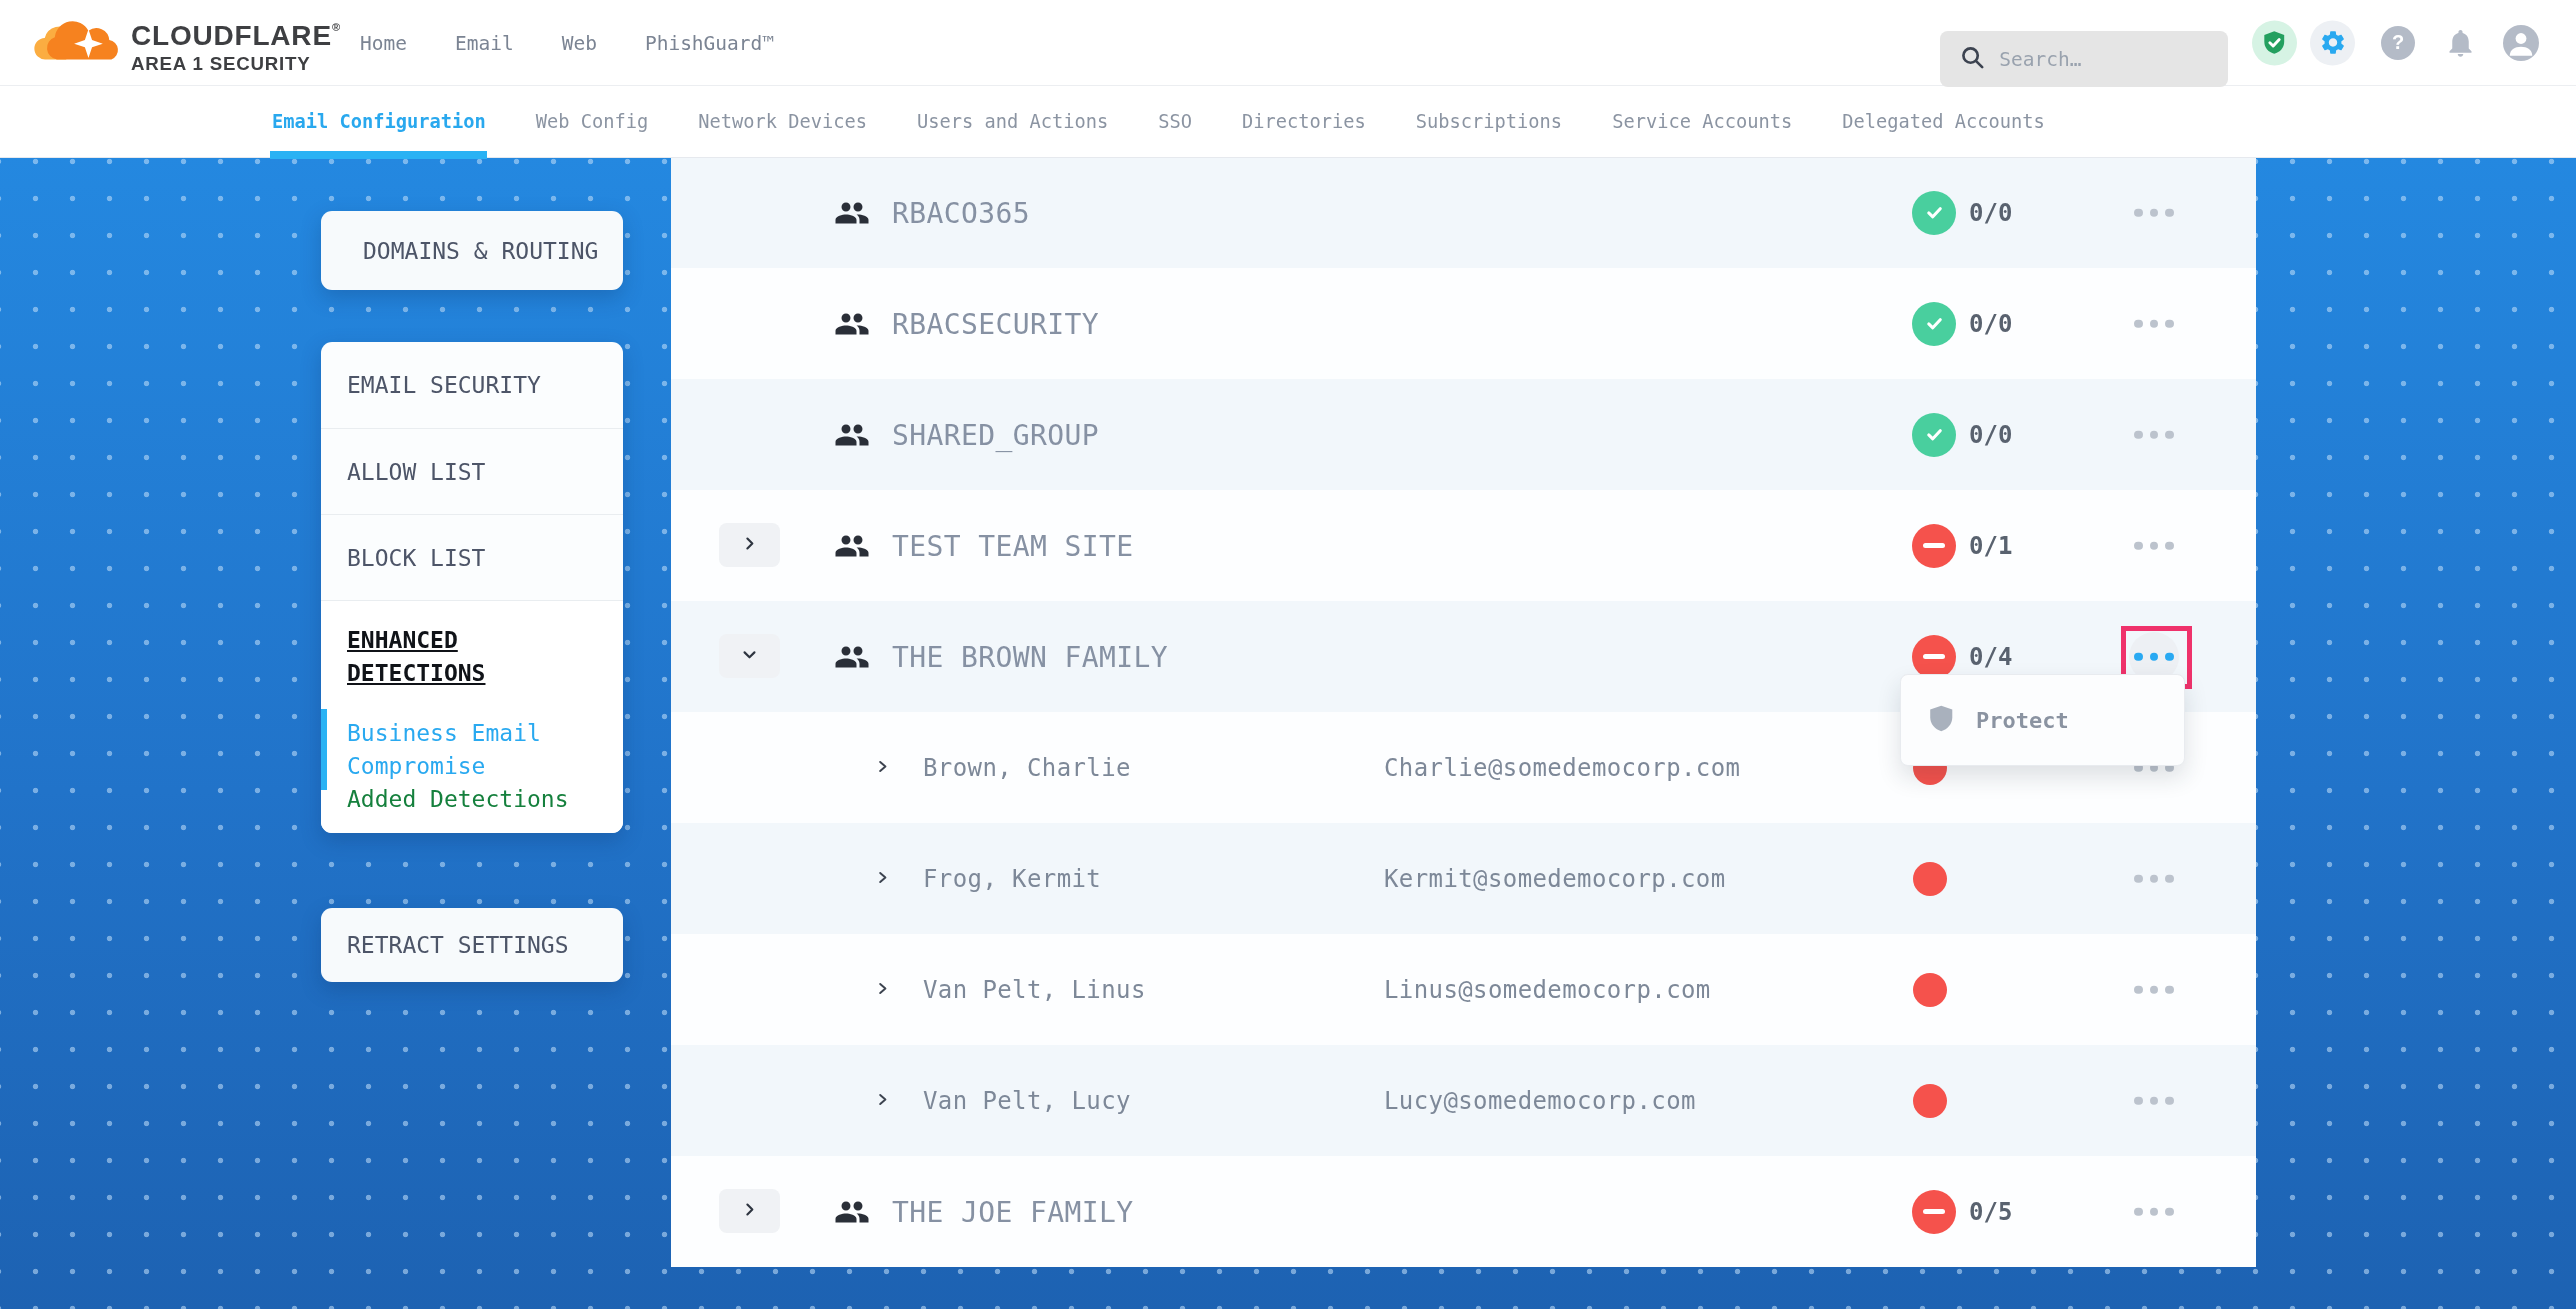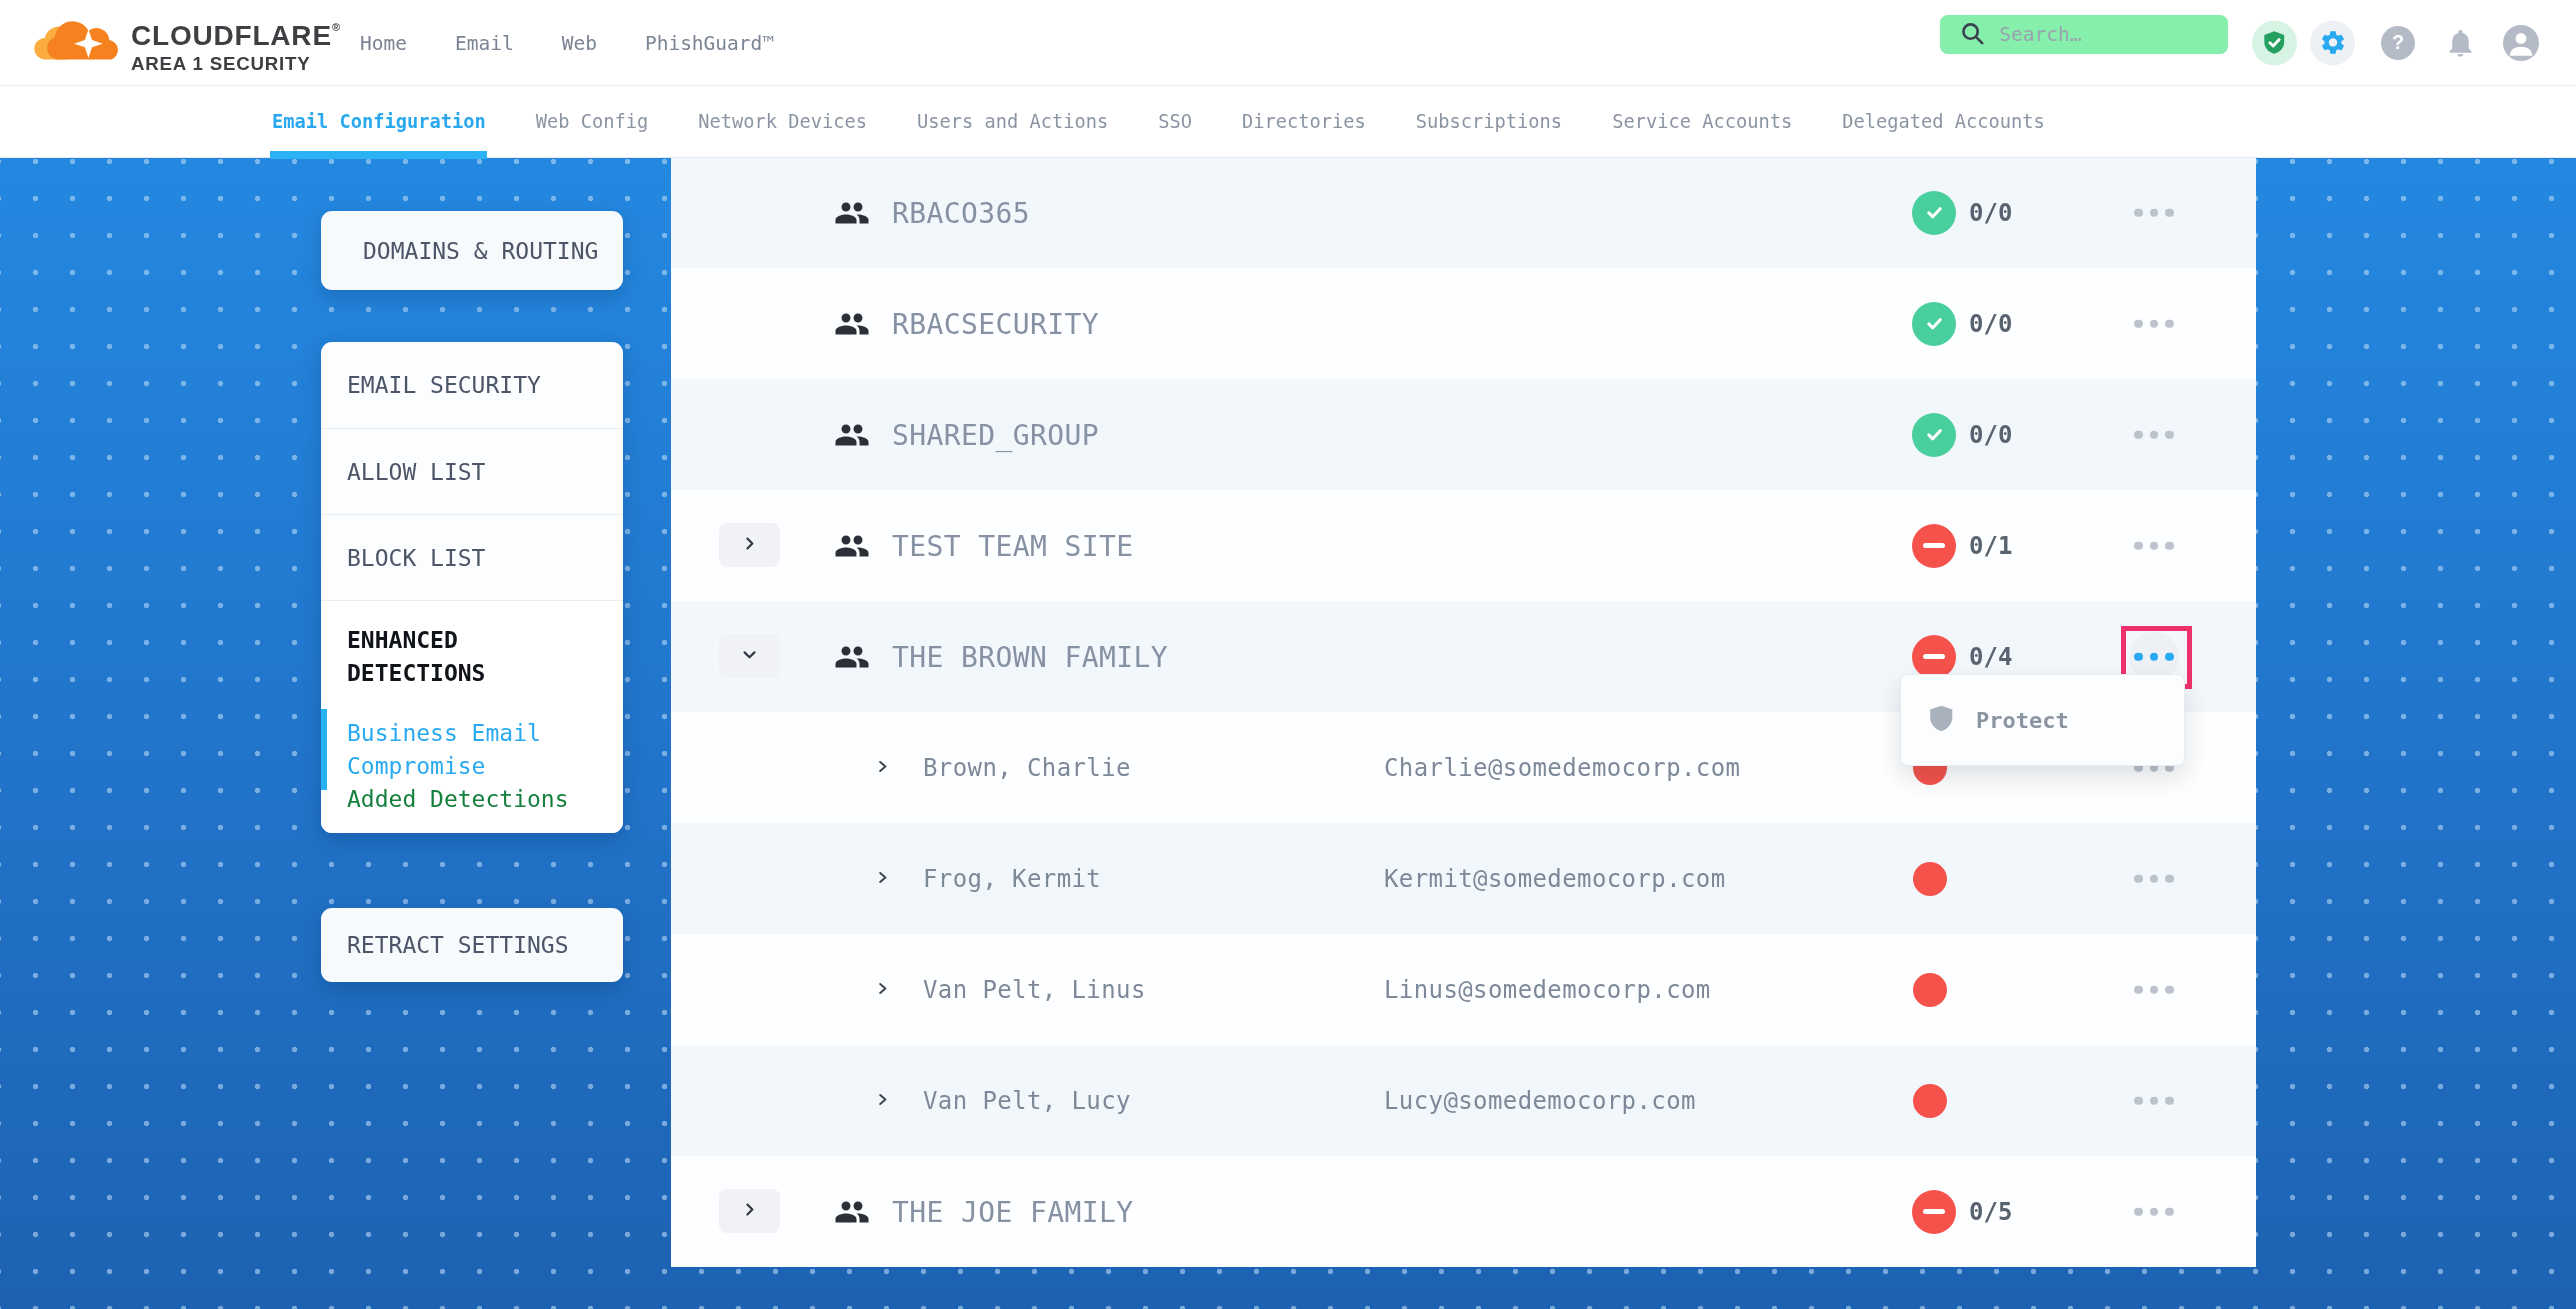--- a/index.html
+++ b/index.html
@@ -8,21 +8,21 @@
 
   
   .header { position:absolute; left:0; top:0; width:2576px; height:86px; background:#ffffff; border-bottom:1.6px solid #eceef1; z-index:30; }
   .brand { position:absolute; left:34px; top:7.8px; display:flex; align-items:center; }
   .brand-text { margin-left:11px; font-family:"Liberation Sans",sans-serif; color:#3e3f42; }
   .brand-line1 { font-size:28px; font-weight:bold; letter-spacing:0.8px; line-height:30px; }
   .brand-line1 sup { font-size:11px; vertical-align:14px; }
   .brand-line2 { font-size:18.7px; font-weight:bold; letter-spacing:0.8px; line-height:20px; margin-top:3.1px; }
   .top-nav { position:absolute; left:360px; top:0; height:86px; display:flex; align-items:center; gap:48px; }
   .nav-link { font-size:19.5px; color:#7b8493; cursor:pointer; }
-  .search-box { position:absolute; left:1940px; top:15px; width:288px; height:39px; background:#86efac; border-radius:7.8px; display:flex; align-items:center; padding-left:18.7px; }
+  .search-box { position:absolute; left:1940px; top:31px; width:288px; height:56px; background:#e5e5e5; border-radius:7.8px; display:flex; align-items:center; padding-left:18.7px; }
   .search-box input { border:none; outline:none; background:transparent; font-family:inherit; font-size:19.5px; color:#525a66; margin-left:14px; width:187px; }
   .search-box input::placeholder { color:#99a2ae; }
   .hicon { position:absolute; top:50%; transform:translateY(-50%); display:flex; align-items:center; justify-content:center; border-radius:50%; cursor:pointer; }
   .hicon.shield { left:2252px; width:45px; height:45px; background:#d6f3e4; }
   .hicon.gear   { left:2310px; width:45px; height:45px; background:#edf0f4; }
   .hicon.help   { left:2381px; width:34px; height:34px; background:#b4bbc7; color:#fff; font-size:20px; font-weight:bold; font-family:"Liberation Sans",sans-serif; }
   .hicon.bell   { left:2441px; width:39px; height:39px; }
   .hicon.user   { left:2503px; width:36px; height:36px; background:#b4bbc7; overflow:hidden; }
 
   
@@ -39,21 +39,21 @@
 
   
   .side-card { position:absolute; width:302px; border-radius:11px; background:#f7fafc; box-shadow:0 7.8px 20px rgba(12,48,100,0.25); overflow:hidden; z-index:5; }
   .card-domains { left:321px; top:211px; height:79px; display:flex; align-items:center;padding-left:16px; }
   .card-policies { left:321px; top:342px; background:#fbfdfe; }
   .card-retract { left:321px; top:908px; height:74px; display:flex; align-items:center; }
   .side-label { padding-left:26px; font-size:23px; color:#4d5568; cursor:pointer; }
   .side-item { height:86px; display:flex; align-items:center; padding-left:26px; font-size:23px; color:#4d5568; cursor:pointer; }
   .side-item + .side-item { border-top:1.6px solid #e9edf0; }
   .enhanced-block { background:#ffffff; border-top:1.6px solid #e9edf0; padding:23px 26px 17px 26px; }
-  .enhanced-title { font-size:23px; font-weight:bold; color:#101318; line-height:33px; white-space:pre-line; }
+  .enhanced-title { font-size:23px; font-weight:bold; color:#101318; line-height:33px; white-space:pre-line;text-decoration:underline; }
   .sub-link { position:relative; font-size:23px; line-height:33px; cursor:pointer; }
   .sub-link.active { color:#29a9f0; margin-top:26.5px; }
   .sub-link.active::before { content:""; position:absolute; left:-26px; top:-7.8px; bottom:-7.8px; width:6.2px; background:#29b2f4; }
   .sub-link.plain { color:#15803d; }
 
   
   .panel { position:absolute; left:671px; top:157px; width:1585px; height:1105px; background:#fdfeff; z-index:4; }
   .row { position:relative; height:111px; }
   .row.light { background:#f2f7fb; }
   .row.white { background:#fdfeff; }

